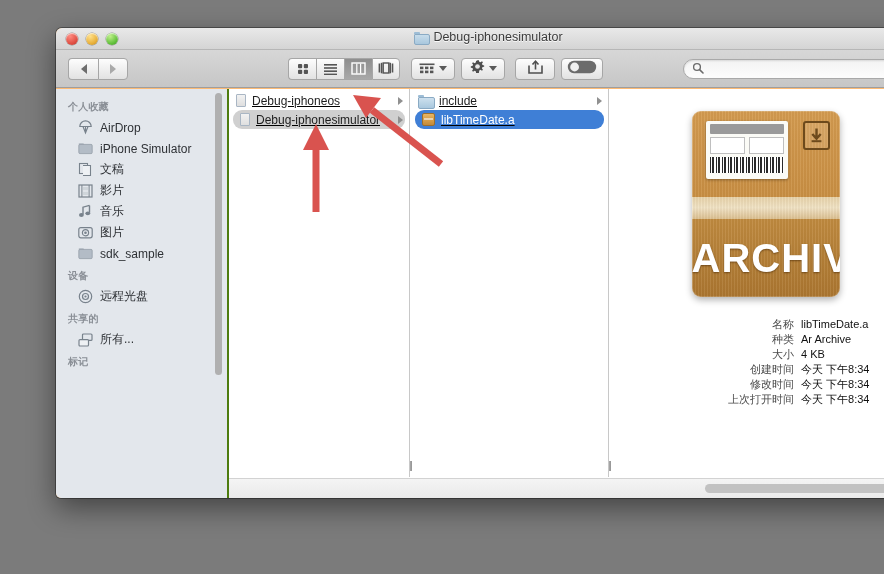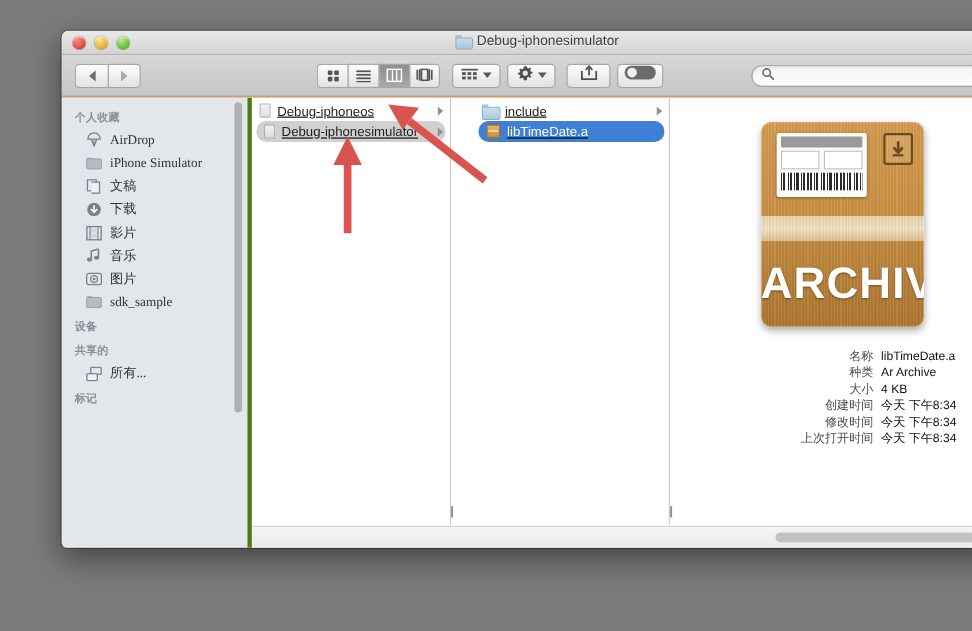--- a/index.html
+++ b/index.html
@@ -81,35 +81,34 @@
     box-shadow:inset 0 1px 2px rgba(0,0,0,.12);
   }
   .searchfield input{ border:none; outline:none; background:transparent; font-size:11px; color:#333; width:100%; font-family:inherit; }
 
   
   .body{ position:absolute; top:61px; left:0; right:0; bottom:0; display:flex; }
 
   
   .sidebar{
     width:173px; background:#e3e7ec; position:relative;
-    border-right:4px solid #4d7c0f; overflow:hidden; flex:0 0 auto;
+    border-right:2px solid #4d7c0f; overflow:hidden; flex:0 0 auto;
     padding-top:6px;
-    font-family:Liberation Serif, serif;
   }
   .sb-head{ font-size:10px; color:#8a8f96; font-weight:bold; padding:5px 0 3px 12px; letter-spacing:.2px; }
   .sb-item{ display:flex; align-items:center; gap:7px; padding:1px 0 1px 21px; height:21px; cursor:default; }
   .sb-label{ font-size:12px; color:#2e3135; white-space:nowrap; }
   .sb-ico{ width:16px; height:16px; flex:0 0 auto; display:flex; align-items:center; justify-content:center; }
   .sb-scroll{ position:absolute; right:5px; top:4px; width:7px; height:282px; background:#b0b0b0; border-radius:4px; cursor:default; }
 
   
   .columns{ flex:1; position:relative; background:#fff; overflow:hidden; }
   .col{ position:absolute; top:0; bottom:21px; background:#fff; border-right:1px solid #c8c8c8; }
   #col-1{ left:0;   width:181px; }
-  #col-2{ left:182px; width:198px;padding-left:20px; }
+  #col-2{ left:182px; width:198px; }
   #col-3{ left:381px; right:0; border-right:none; }
   .col-grip{ position:absolute; width:10px; bottom:25px; height:16px; display:flex; align-items:center; justify-content:center;
              font-size:11px; color:#8d8d8d; cursor:col-resize; letter-spacing:-2px; }
   #grip-1{ left:176px; } #grip-2{ left:375px; }
 
   .row{ display:flex; align-items:center; gap:6px; height:19px; padding:0 6px 0 7px; cursor:default; position:relative;text-decoration:underline; }
   .row .name{ font-size:12px; color:#1d1d1d; white-space:nowrap; overflow:hidden; }
   .row.selected-gray{ background:#d0d0d0; border-radius:9px; margin:0 4px; }
   .row.selected-blue{ background:#3f7fd6; border-radius:9px; margin:0 4px; }
   .row.selected-blue .name{ color:#fff; }
@@ -332,29 +331,20 @@
         <span class="sb-ico">
           <svg width="15" height="15" viewBox="0 0 15 15">
             <rect x="1.5" y="1.5" width="8" height="10" fill="none" stroke="#78828c" stroke-width="1.1"></rect>
             <path d="M5 3.5 L12.5 3.5 L12.5 13.5 L5 13.5" fill="#eef1f4" stroke="#78828c" stroke-width="1.1"></path>
           </svg>
         </span>
         <span class="sb-label">文稿</span>
       </div>
 
 
-      <div class="sb-item">
-        <span class="sb-ico">
-          <svg width="15" height="15" viewBox="0 0 15 15">
-            <circle cx="7.5" cy="7.5" r="6.2" fill="#78828c"></circle>
-            <path d="M7.5 3.6 L7.5 9.6 M4.6 7 L7.5 10 L10.4 7" fill="none" stroke="#fff" stroke-width="1.5"></path>
-          </svg>
-        </span>
-        <span class="sb-label">下载</span>
-      </div>
 
       <div class="sb-item">
         <span class="sb-ico">
           <svg width="15" height="14" viewBox="0 0 15 14">
             <rect x="1" y="1" width="13" height="12" fill="none" stroke="#78828c" stroke-width="1.2"></rect>
             <rect x="3.4" y="1" width="1" height="12" fill="#78828c"></rect>
             <rect x="10.6" y="1" width="1" height="12" fill="#78828c"></rect>
             <rect x="5" y="3" width="5" height="3.2" fill="#cfd5da"></rect>
             <rect x="5" y="7.8" width="5" height="3.2" fill="#cfd5da"></rect>
           </svg>
@@ -390,20 +380,30 @@
           <svg width="15" height="13" viewBox="0 0 15 13">
             <path d="M0.8 2.6 L0.8 1.4 L5.4 1.4 L6.4 2.6 Z" fill="#9aa3ad"></path>
             <rect x="0.8" y="2.4" width="13.4" height="9.2" rx="1.1" fill="#b3bcc6" stroke="#8d96a1" stroke-width=".7"></rect>
           </svg>
         </span>
         <span class="sb-label">sdk_sample</span>
       </div>
 
       <div class="sb-head">设备</div>
 
+      <div class="sb-item">
+        <span class="sb-ico">
+          <svg width="15" height="15" viewBox="0 0 15 15">
+            <circle cx="7.5" cy="7.5" r="6.2" fill="none" stroke="#78828c" stroke-width="1.2"></circle>
+            <circle cx="7.5" cy="7.5" r="3" fill="none" stroke="#78828c" stroke-width="1.2"></circle>
+            <circle cx="7.5" cy="7.5" r="1.1" fill="#78828c"></circle>
+          </svg>
+        </span>
+        <span class="sb-label">远程光盘</span>
+      </div>
 
       <div class="sb-head">共享的</div>
 
       <div class="sb-item">
         <span class="sb-ico">
           <svg width="15" height="14" viewBox="0 0 15 14">
             <rect x="4.5" y="1" width="9.5" height="6.4" rx="1" fill="none" stroke="#78828c" stroke-width="1.2"></rect>
             <rect x="1" y="6.6" width="9.5" height="6.4" rx="1" fill="#eef1f4" stroke="#78828c" stroke-width="1.2"></rect>
           </svg>
         </span>

